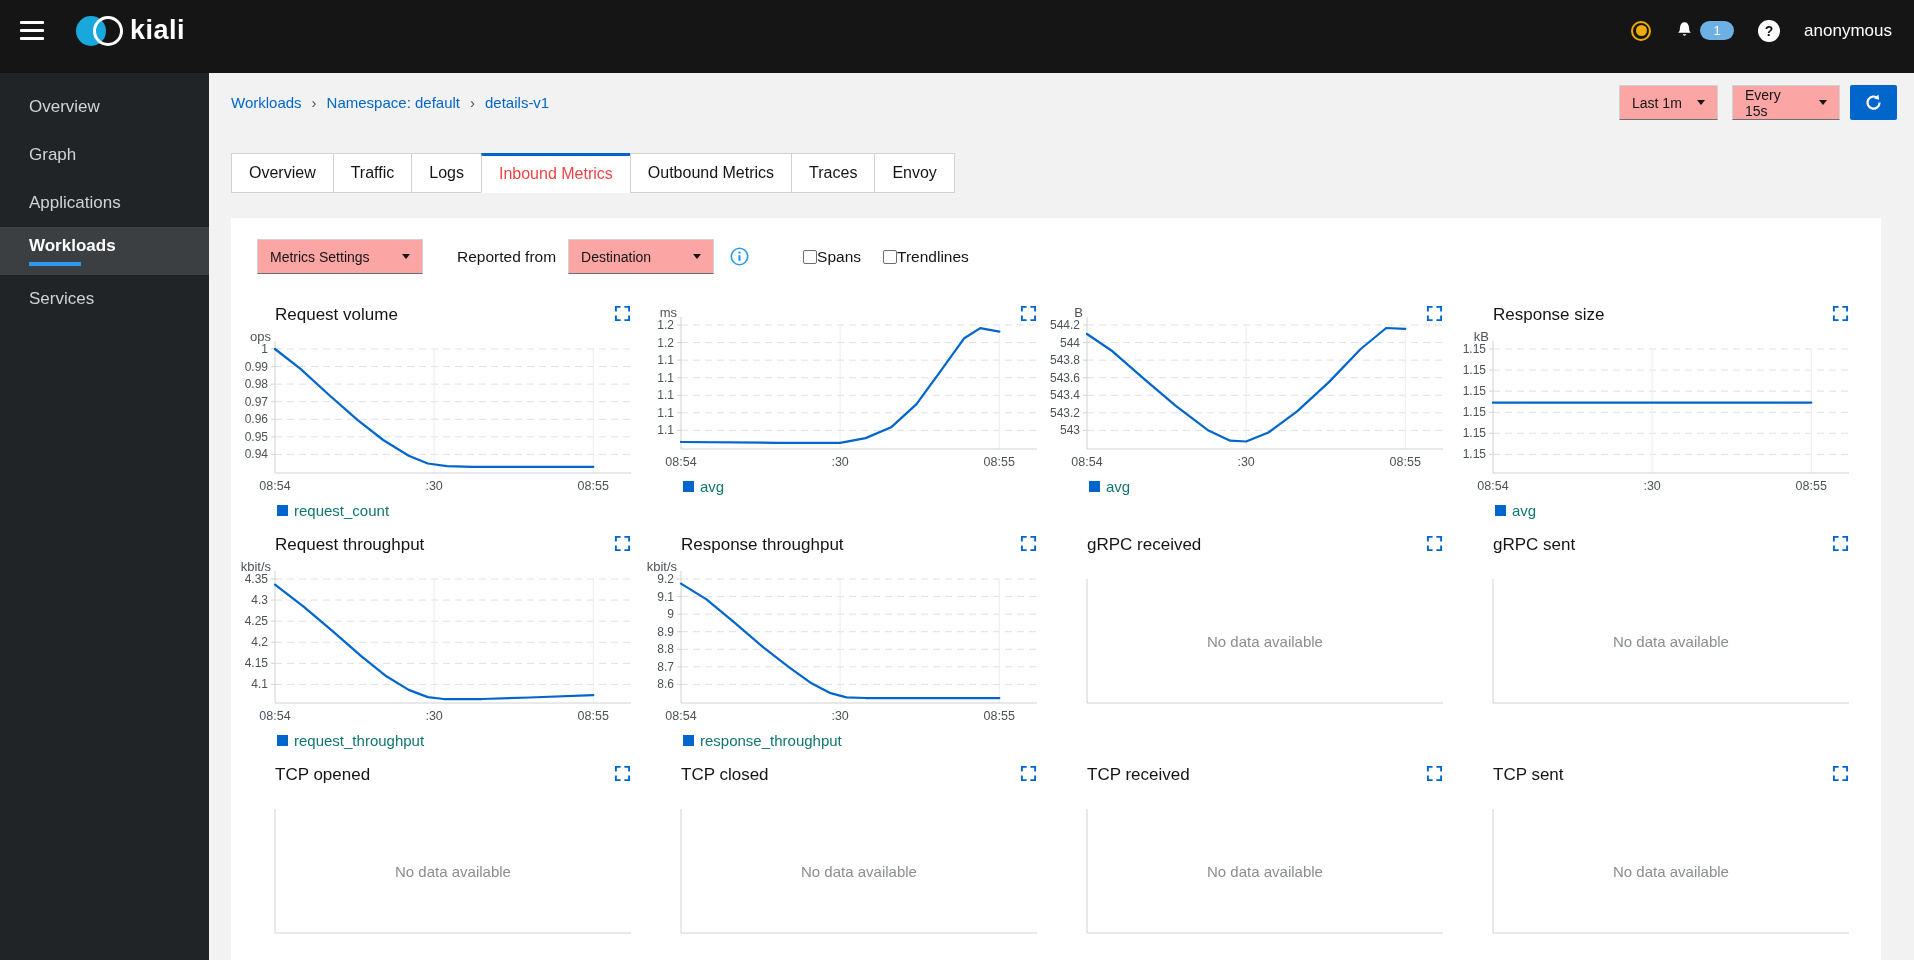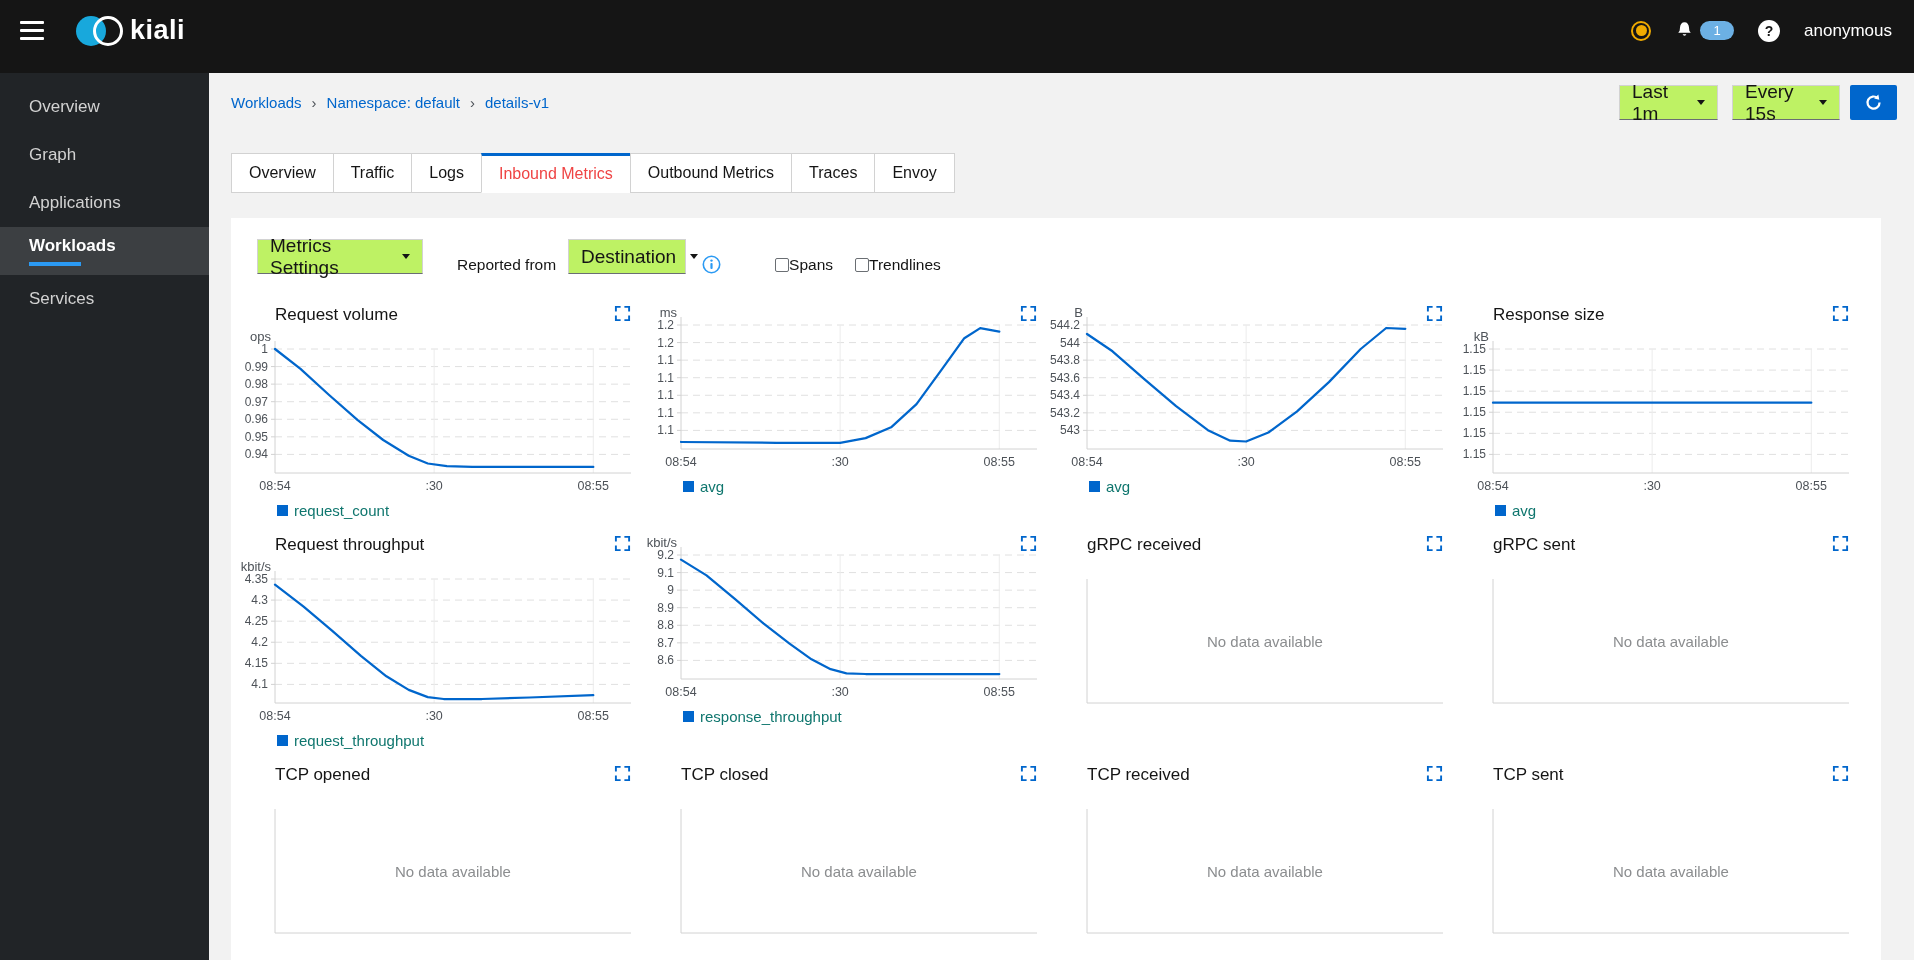--- a/index.html
+++ b/index.html
@@ -31,38 +31,38 @@
   .nav-item.active .label:after { content:""; display:block; width:52px; height:4px; background:#2b9af3; margin-top:6px; }
 
   .main { flex:1; padding:12px 17px 0 22px; }
 
   
   .topline { display:flex; align-items:center; justify-content:space-between; height:35px; }
   .breadcrumb { display:flex; align-items:center; gap:10px; font-size:15px; }
   .breadcrumb a { color:#0066cc; text-decoration:none; cursor:pointer; }
   .crumb-sep { color:#4d5258; font-size:15px; }
   .time-controls { display:flex; align-items:center; }
-  .pf-select { display:inline-flex; align-items:center; justify-content:space-between; background:#bef264; border:1px solid #d2d2d2; border-bottom-color:#6a6e73; height:35px; padding:0 12px; font-size:19px; cursor:pointer; gap:14px; }
+  .pf-select { display:inline-flex; align-items:center; justify-content:space-between; background:#fca5a5; border:1px solid #d2d2d2; border-bottom-color:#6a6e73; height:35px; padding:0 12px; font-size:14px; cursor:pointer; gap:14px; }
   .sel-duration { width:99px; }
   .sel-refresh-int { width:108px; margin-left:14px; }
   .caret { width:0; height:0; border-left:4.5px solid transparent; border-right:4.5px solid transparent; border-top:5px solid #151515; }
   .refresh-btn { width:47px; height:35px; margin-left:10px; background:#0066cc; border:none; border-radius:2px; display:flex; align-items:center; justify-content:center; cursor:pointer; }
 
   
   .tabs { display:flex; margin-top:33px; }
   .tab { background:#fff; border:1px solid #d2d2d2; height:40px; padding:0 17px; display:flex; align-items:center; font-size:16px; cursor:pointer; margin-left:-1px; }
   .tab:first-child { margin-left:0; }
   .tab.active { color:#ef4444; border-top:3px solid #0066cc; border-bottom:1px solid #fff; }
 
   
   .card { background:#fff; margin:25px 16px 0 0; min-height:729px; }
-  .metrics-toolbar { display:flex; align-items:flex-end; padding:21px 0 0 26px; }
+  .metrics-toolbar { display:flex; align-items:center; padding:21px 0 0 26px; }
   .sel-metrics { width:166px; }
   .reported-label { margin-left:34px; font-size:15.5px; }
-  .sel-reported { width:118px; margin-left:12px; }
+  .sel-reported { width:146px; margin-left:12px; }
   .info-icon { margin-left:16px; display:flex; cursor:pointer; }
   .check-group { display:flex; align-items:center; gap:0; margin-left:54px; cursor:pointer; }
   .check-group + .check-group { margin-left:22px; }
   .checkbox { width:14px; height:14px; background:#fff; border:1px solid #6a6e73; border-radius:2px; display:inline-block; }
   .check-label { font-size:15.5px; }
 
   
   .charts { display:grid; grid-template-columns:repeat(4,1fr); column-gap:8px; row-gap:14px; padding:0 32px 40px 2px; margin-top:29px; }
   .chart-cell { position:relative; }
   .chart-header { display:flex; align-items:center; height:24px; }
@@ -394,21 +394,23 @@
               <line x1="42" y1="14" x2="42" y2="146" stroke="#d2d2d2"></line>
               <line x1="42" y1="146" x2="398" y2="146" stroke="#d2d2d2"></line>
               <polyline points="42.0,27.7 70.6,49.6 99.3,73.9 127.9,98.9 153.4,119.3 175.7,132.9 194.8,140.1 210.7,142.0 248.9,142.0 296.6,140.5 360.3,138.2" fill="none" stroke="#0066cc" stroke-width="2.25" stroke-linejoin="round" stroke-linecap="round"></polyline>
               <text x="42" y="163" text-anchor="middle" font-size="12.5" fill="#4d5258">08:54</text>
               <text x="201.132" y="163" text-anchor="middle" font-size="12.5" fill="#4d5258">:30</text>
               <text x="360.264" y="163" text-anchor="middle" font-size="12.5" fill="#4d5258">08:55</text>
             </svg><div class="legend">
               <span class="swatch" style="background: rgb(0, 102, 204);"></span>
               <span class="legend-label">request_throughput</span>
             </div></div>
-          <div class="chart-cell"><button class="expand-btn">
+          <div class="chart-cell"><div class="chart-header">
+              <span class="chart-title">Response throughput</span>
+            </div><button class="expand-btn">
               <svg width="17" height="17" viewBox="0 0 18 18">
                 <path d="M2 7 V2 H7" fill="none" stroke="#0066cc" stroke-width="2"></path>
                 <path d="M11 2 H16 V7" fill="none" stroke="#0066cc" stroke-width="2"></path>
                 <path d="M16 11 V16 H11" fill="none" stroke="#0066cc" stroke-width="2"></path>
                 <path d="M7 16 H2 V11" fill="none" stroke="#0066cc" stroke-width="2"></path>
               </svg>
             </button><svg width="398" height="170" viewBox="0 0 398 170">
               <text x="38" y="14" text-anchor="end" font-size="13" fill="#4d5258">kbit/s</text>
               <line x1="42" y1="22" x2="398" y2="22" stroke="#e0e0e0" stroke-dasharray="7 5"></line>
               <line x1="38" y1="22" x2="42" y2="22" stroke="#d2d2d2"></line>

